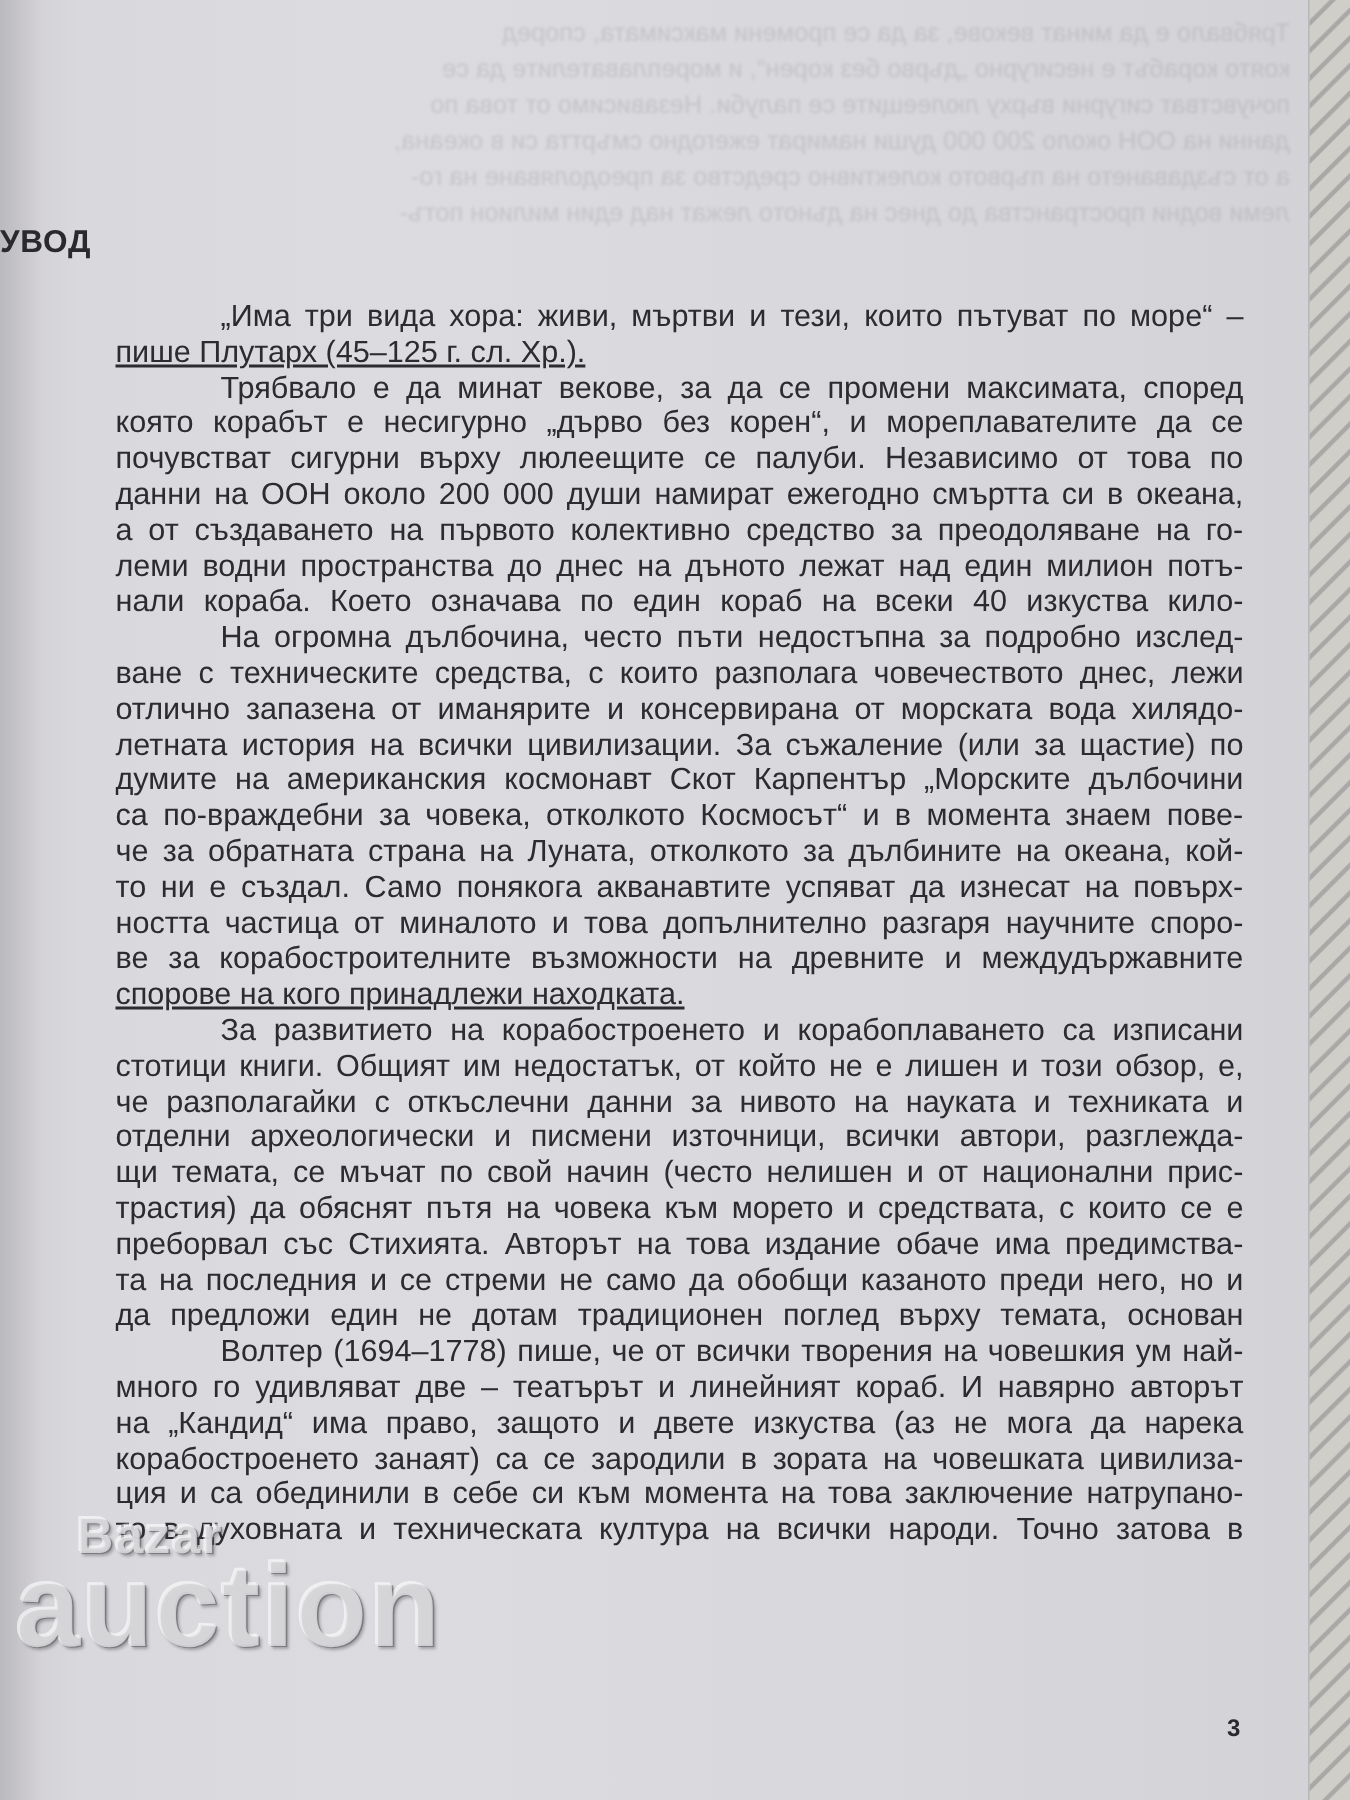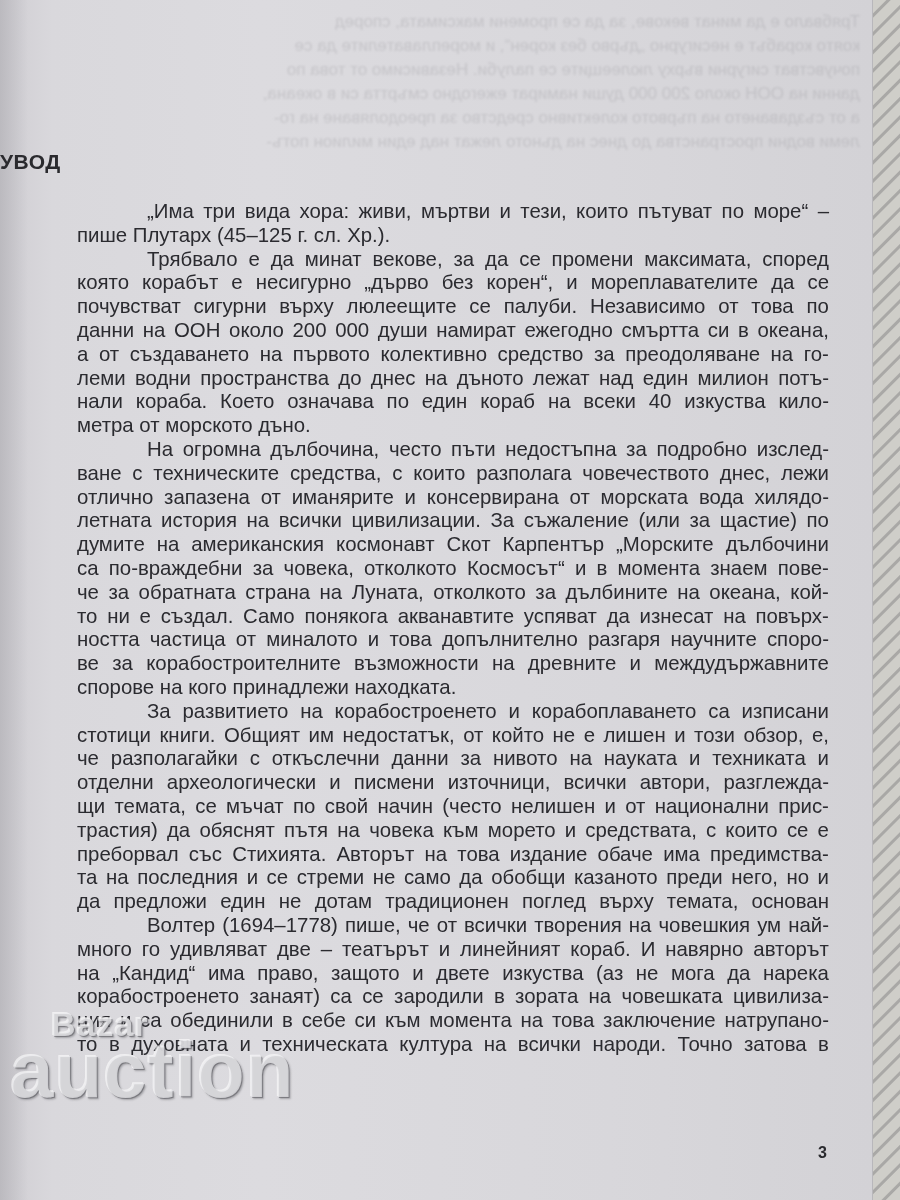--- a/index.html
+++ b/index.html
@@ -30,21 +30,21 @@
   .bleed div{white-space:nowrap;overflow:hidden;}
   .title{
     position:absolute;left:0;width:900px;top:150px;text-align:left;
     font-weight:bold;font-size:21px;color:#2a2a2e;letter-spacing:0.5px;
   }
   .body{
     position:absolute;left:57px;top:200px;width:772px;
     color:#2b2b30;font-size:20.4px;line-height:23.8px;
   }
   .line{white-space:nowrap;display:flex;justify-content:space-between;height:23.8px;margin-left:20px;}
-  .line.last{justify-content:flex-start;}
+  .line.last{justify-content:flex-start;text-decoration:underline;}
   .line.indent{padding-left:70px;}
   .line span.w{display:inline-block;}
   .pagenum{
     position:absolute;left:818px;top:1144px;font-weight:bold;font-size:16px;color:#2a2a2e;
   }
   .wm{
     position:absolute;color:rgba(235,235,238,.75);font-weight:bold;
     text-shadow:1px 1px 0 rgba(90,90,95,.55),-1px -1px 0 rgba(255,255,255,.6),2px 2px 2px rgba(60,60,65,.35);
     letter-spacing:1px;
   }
@@ -173,21 +173,20 @@
         <span class="w">означава</span>
         <span class="w">по</span>
         <span class="w">един</span>
         <span class="w">кораб</span>
         <span class="w">на</span>
         <span class="w">всеки</span>
         <span class="w">40</span>
         <span class="w">изкуства</span>
         <span class="w">кило-</span>
       </div>
-      <div class="line last">метра от морското дъно.</div>
       <div class="line indent">
         <span class="w">На</span>
         <span class="w">огромна</span>
         <span class="w">дълбочина,</span>
         <span class="w">често</span>
         <span class="w">пъти</span>
         <span class="w">недостъпна</span>
         <span class="w">за</span>
         <span class="w">подробно</span>
         <span class="w">изслед-</span>

